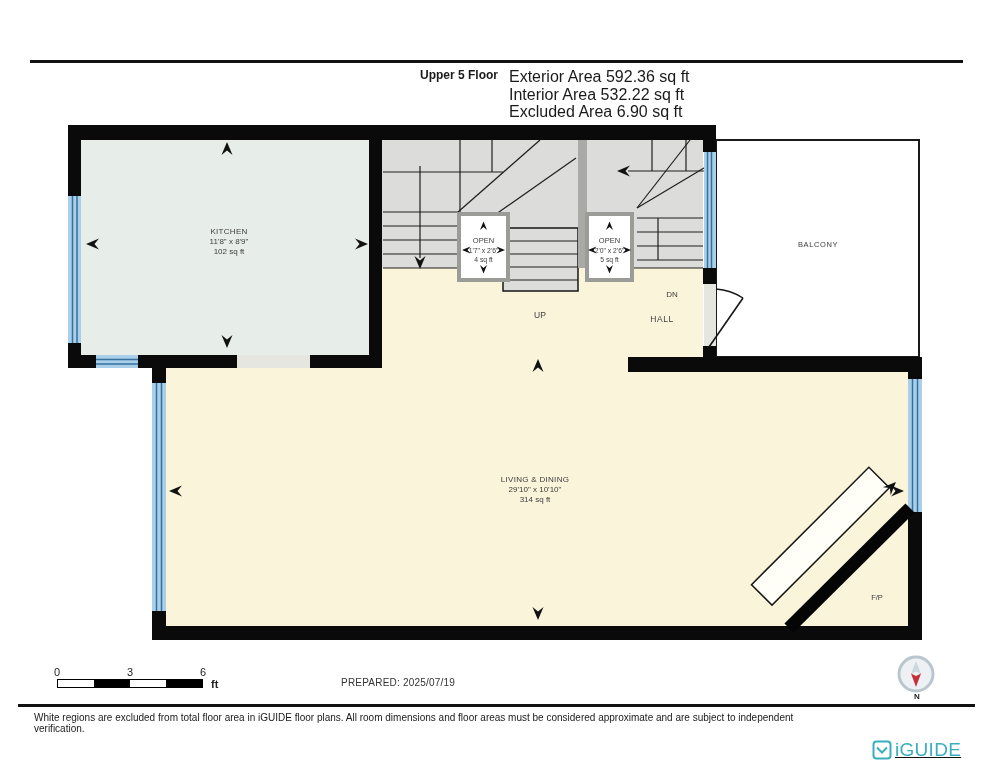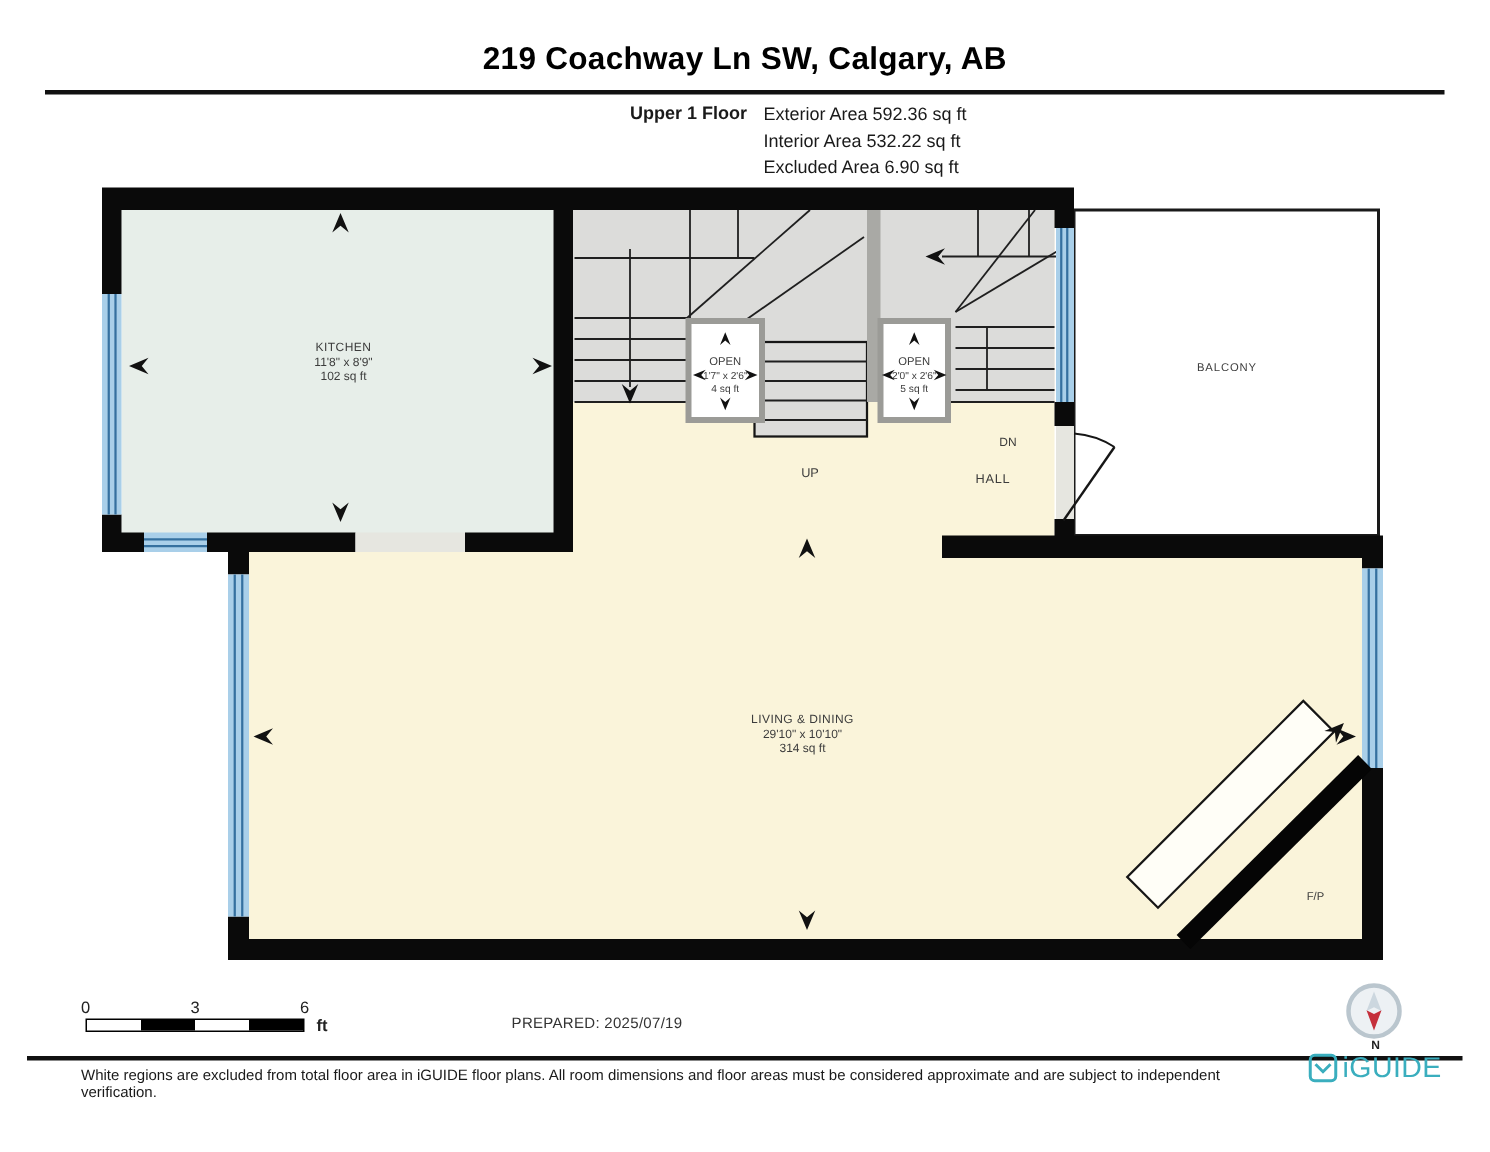--- a/index.html
+++ b/index.html
@@ -7,45 +7,44 @@
     position:relative;width:993px;height:768px;background:#ffffff;
     font-family:"Liberation Sans", sans-serif;color:#111;overflow:hidden;
   }
   .abs{position:absolute;}
   .page-title{
     top:28px;left:0;width:993px;text-align:center;
     font-size:21px;font-weight:bold;letter-spacing:.2px;color:#000;
   }
   .title-rule{top:60px;left:30px;width:933px;height:3px;background:#111;}
   .floor-label{top:68px;left:318px;width:180px;text-align:right;font-size:12px;font-weight:bold;color:#1a1a1a;}
-  .floor-stats{top:68px;left:509px;font-size:12px;color:#1a1a1a;}
+  .floor-stats{top:68px;left:509px;font-size:16px;color:#1a1a1a;}
   .floor-stats div{line-height:17.5px;}
   svg text{font-family:"Liberation Sans", sans-serif;fill:#3c3c3c;}
   .scale-num{font-size:11px;color:#222;width:12px;text-align:center;}
   .scale-bar{
     top:679px;left:57px;width:146px;height:9px;border:1px solid #000;box-sizing:border-box;
     background:linear-gradient(to right,#fff 0 25%,#000 25% 50%,#fff 50% 75%,#000 75% 100%);
   }
   .scale-unit{top:678px;left:211px;font-size:11px;color:#222;font-weight:bold;}
   .prepared{top:677px;left:0;width:796px;text-align:center;font-size:10px;color:#333;letter-spacing:.2px;}
   .footer-rule{top:704px;left:18px;width:957px;height:3px;background:#111;}
-  .disclaimer{top:712px;left:54px;width:800px;font-size:10px;color:#1a1a1a;}
-  .brand{top:702px;left:872px;display:flex;gap:3px;}
+  .disclaimer{top:712px;left:34px;width:800px;font-size:10px;color:#1a1a1a;}
+  .brand{top:739px;left:872px;display:flex;align-items:center;gap:3px;text-decoration:underline;}
   .brand-text{font-size:19px;font-weight:500;color:#3aaebe;letter-spacing:.3px;}
   .compass{top:654px;left:896px;}
   .compass-n{top:692px;left:896px;width:42px;text-align:center;font-size:8px;font-weight:bold;color:#222;}
 </style>
 </head>
 <body>
 
 <div id="screen">
 
-  <div class="abs page-title">219 Coachway Ln SW, Calgary, AB</div>
   <div class="abs title-rule"></div>
-  <div class="abs floor-label">Upper 1 Floor</div>
+  <div class="abs floor-label">Upper 5 Floor</div>
   <div class="abs floor-stats">
     <div>Exterior Area 592.36 sq ft</div>
     <div>Interior Area 532.22 sq ft</div>
     <div>Excluded Area 6.90 sq ft</div>
   </div>
 
   <svg class="abs" style="top:0;left:0" width="993" height="768" viewBox="0 0 993 768">
 
     <rect x="81" y="140" width="288" height="216" fill="#e7eee9"></rect>
     <rect x="382" y="140" width="321" height="232" fill="#faf4da"></rect>

